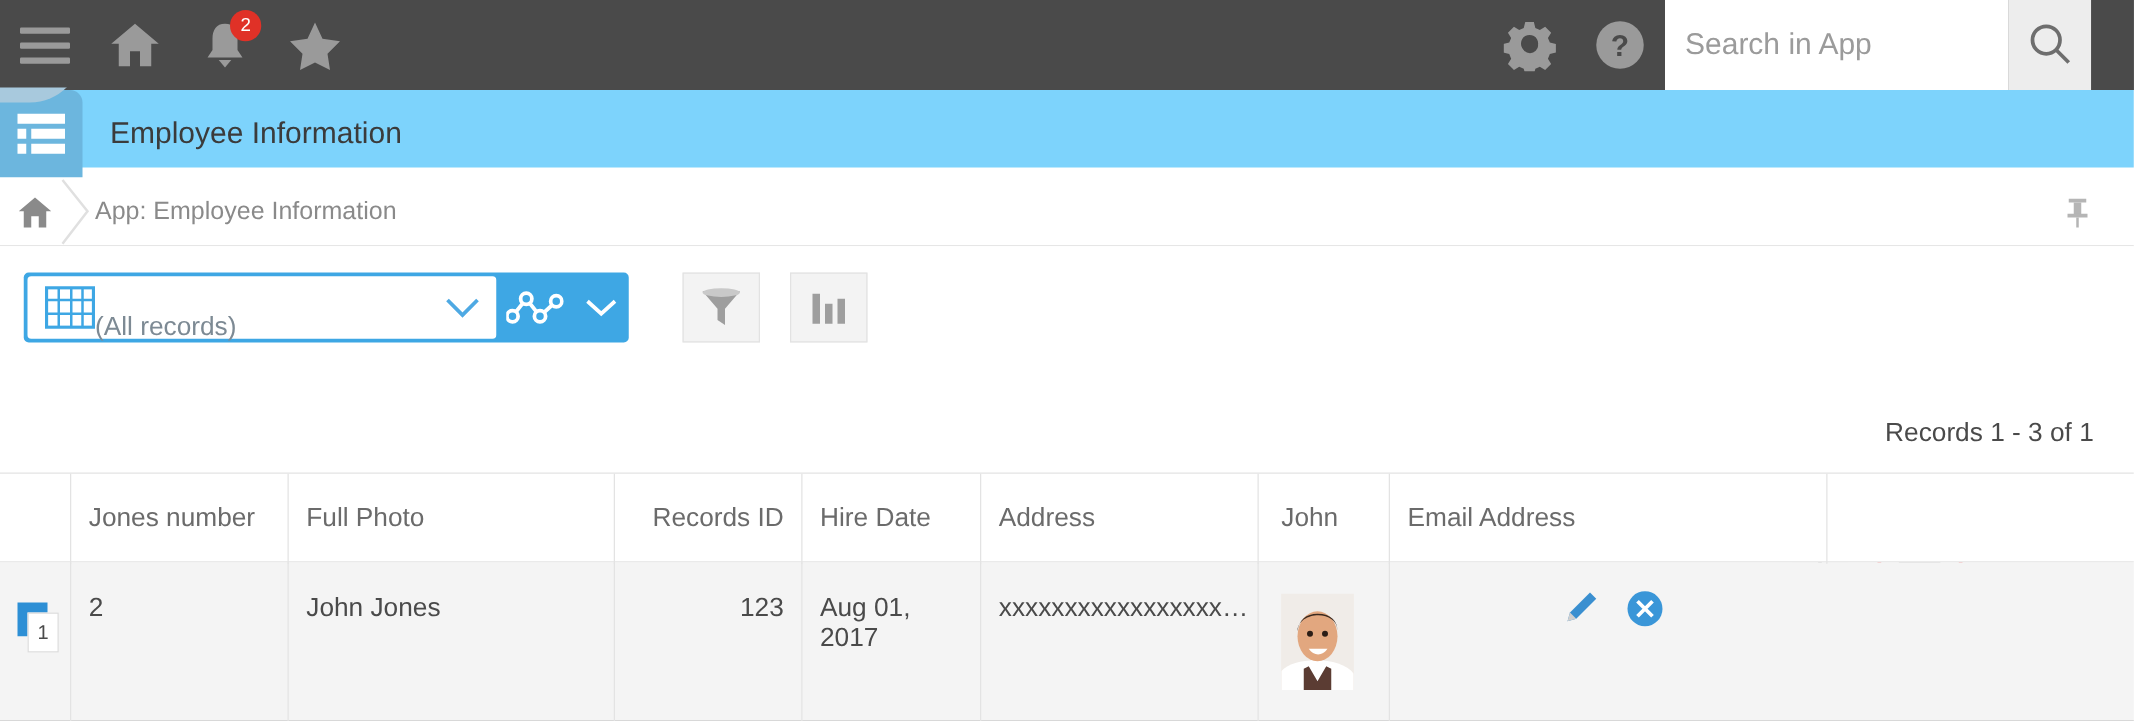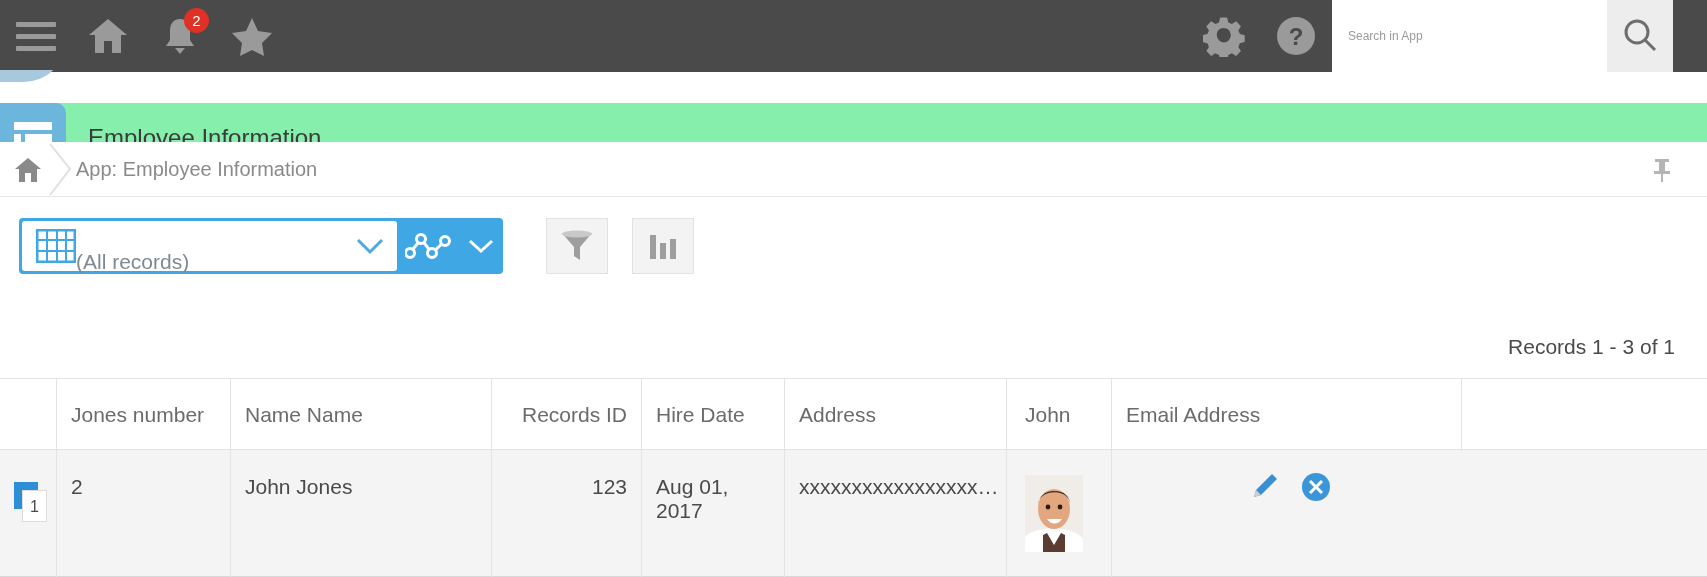--- a/index.html
+++ b/index.html
@@ -64,21 +64,21 @@
   .search-wrap {
     display: flex;
     height: 72px;
   }
   .search-input {
     width: 275px;
     height: 72px;
     border: none;
     outline: none;
     background: #ffffff;
-    font-size: 12px;
+    font-size: 24px;
     color: #6f6f6f;
     padding: 0 16px;
     font-family: "Liberation Sans", sans-serif;
   }
   .search-input::placeholder { color: #9b9b9b; }
   .search-btn {
     width: 66px; height: 72px;
     background: #ededed;
     display: flex;
     align-items: center;
@@ -89,22 +89,21 @@
   .tb-endcap {
     width: 34px; height: 72px;
     background: #4a4a4a;
   }
 
   
   .appheader {
     position: absolute;
     left: 0; top: 72px;
     width: 1707px; height: 62px;
-    background: #86efac;
-    margin-top: 31px;
+    background: #7dd3fc;
   }
   .app-icon {
     position: absolute;
     left: 0; top: 0;
     width: 66px; height: 70px;
     background: #6cb6de;
     border-top-right-radius: 10px;
     display: flex;
     align-items: center;
     justify-content: center;
@@ -543,21 +542,21 @@
   </div>
 </div>
 
 <div class="records-count">Records 1 - 3 of 1</div>
 
 <div class="table">
 
   <div class="trow thead">
     <div class="th c-rowmark"></div>
     <div class="th c-recnum">Jones number</div>
-    <div class="th c-name">Name Name</div>
+    <div class="th c-name">Full Photo</div>
     <div class="th c-empid">Records ID</div>
     <div class="th c-hire">Hire Date</div>
     <div class="th c-addr">Address</div>
     <div class="th c-photo">John</div>
     <div class="th c-email">Email Address</div>
     <div class="th c-actions"></div>
   </div>
 
   <div class="trow tbody-row">
     <div class="td c-rowmark">

